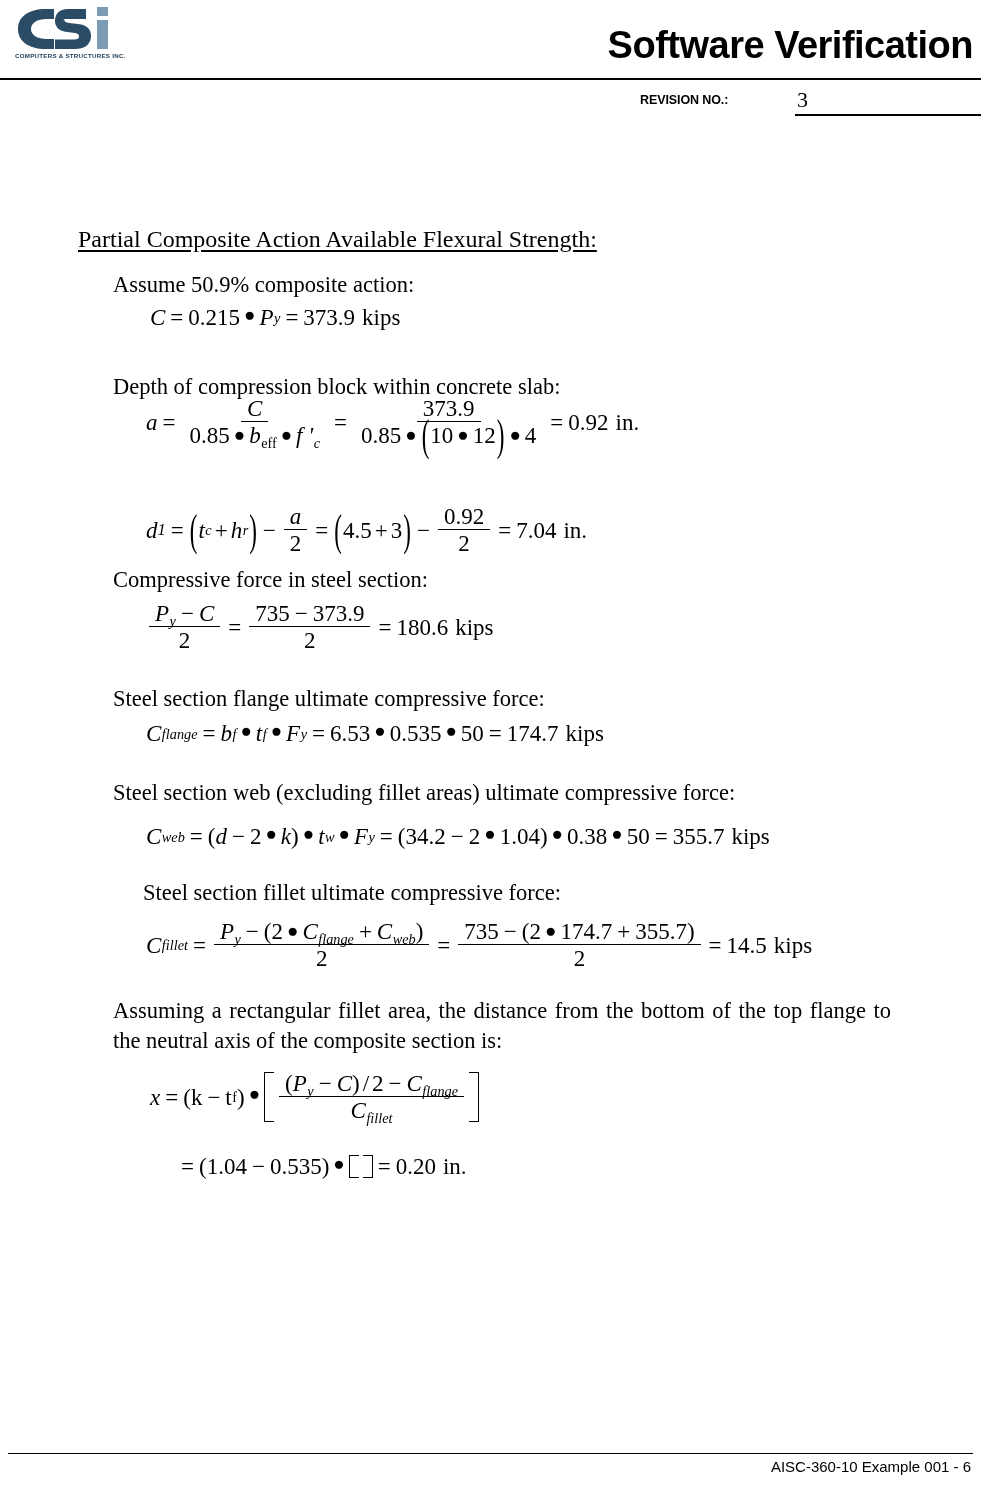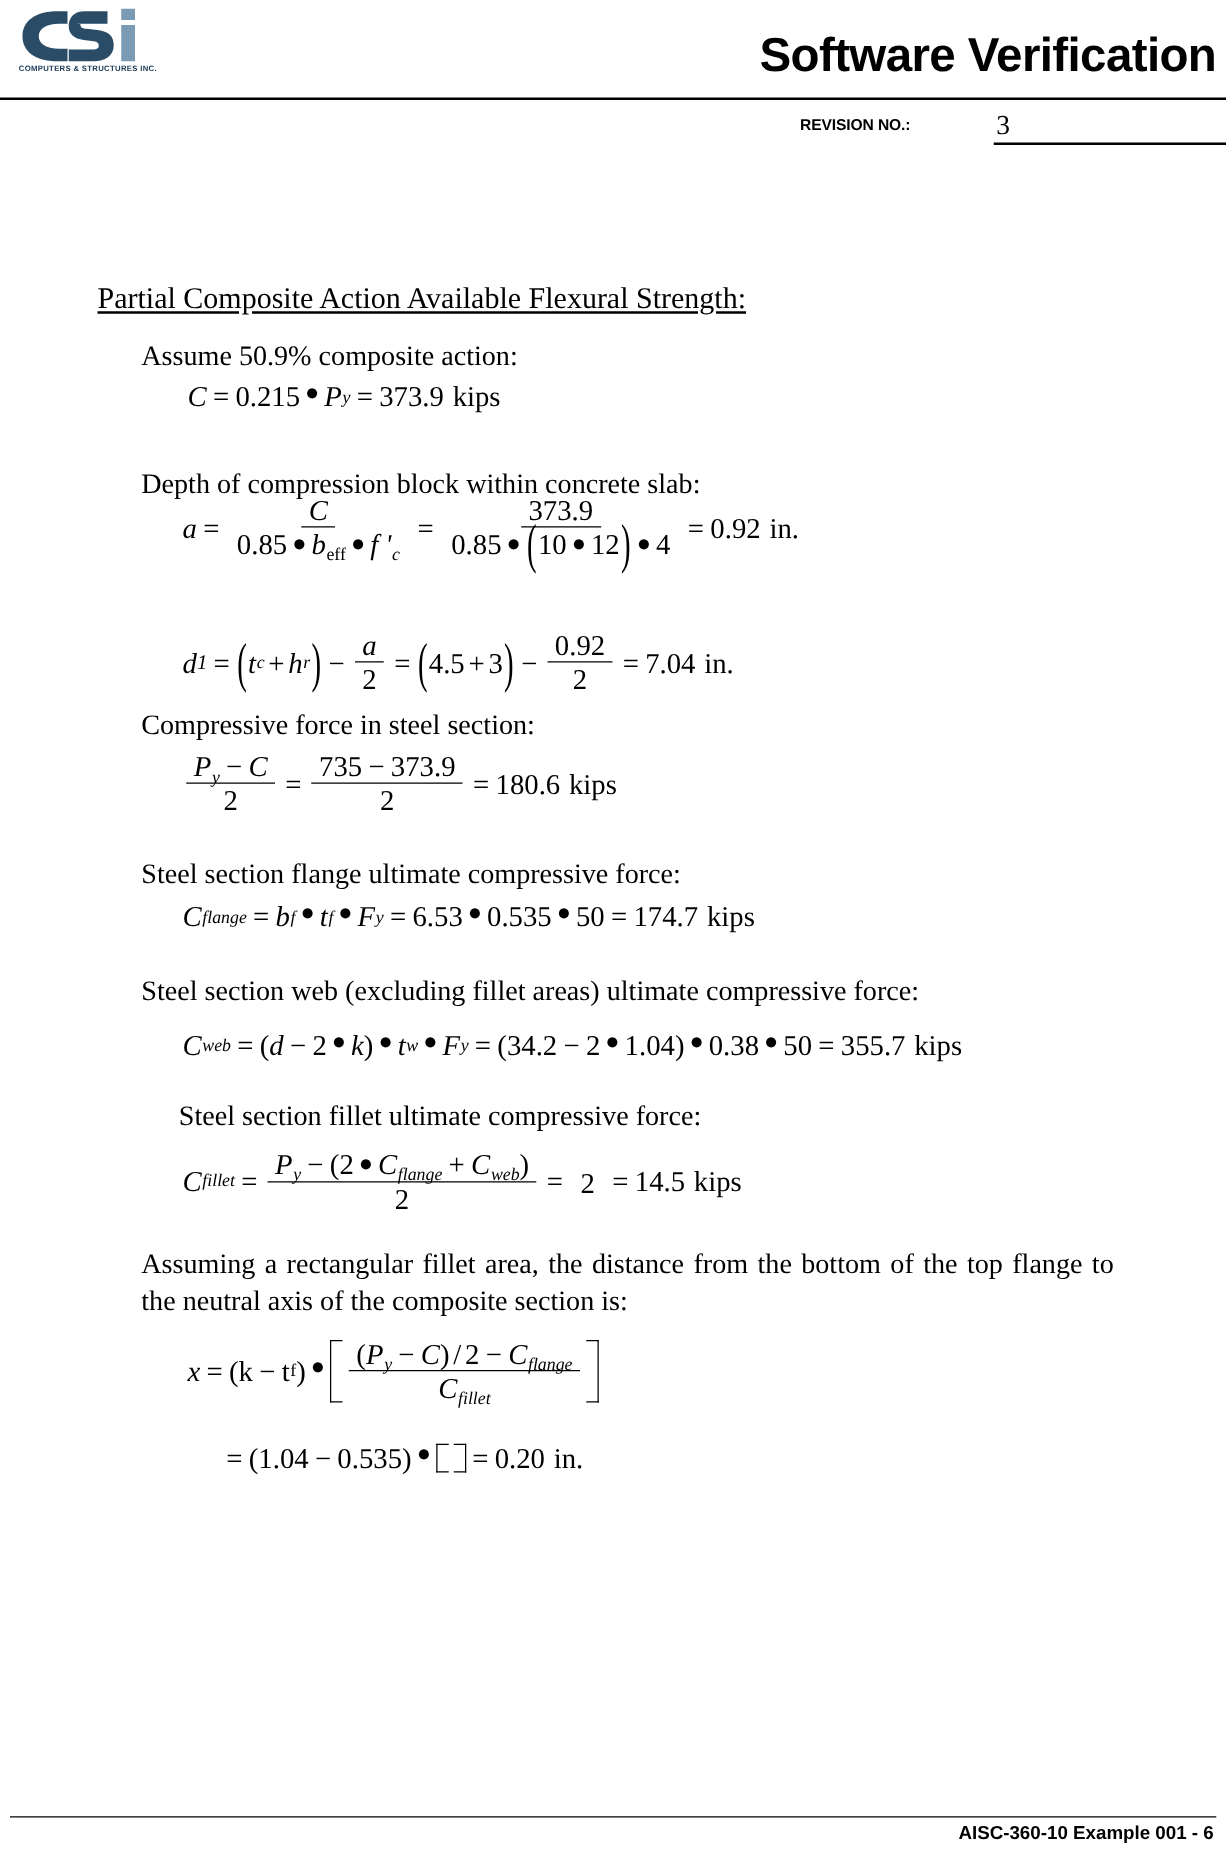--- a/index.html
+++ b/index.html
@@ -227,21 +227,21 @@
     width: 965px;
     height: 0;
     border-top: 1.6px solid #000000;
   }
   .footer-text {
     position: absolute;
     right: 10px;
     top: 1458px;
     font-family: "Liberation Sans", "DejaVu Sans", sans-serif;
     font-size: 15px;
-    font-weight: bold;
+    font-weight: normal;
     white-space: nowrap;
   }
 </style>
 </head>
 <body>
 
 <div class="page">
 
   <div class="header">
 
@@ -426,20 +426,21 @@
     <div class="blk math" style="left:146px; top:920px;">
       <span class="mi">C</span>
         <sub class="s">fillet</sub>
       <span class="op">=</span>
       <span class="frac">
         <span class="num"><span class="mi">P</span><sub class="s">y</sub><span class="op">−</span><span class="mup">(</span><span class="mn">2</span><span class="bul">●</span><span class="mi">C</span><sub class="s">flange</sub><span class="op">+</span><span class="mi">C</span><sub class="s">web</sub><span class="mup">)</span></span>
         <span class="den mn">2</span>
       </span>
       <span class="op">=</span>
       <span class="frac">
+        <span class="num"><span class="mn">735</span><span class="op">−</span><span class="mup">(</span><span class="mn">2</span><span class="bul">●</span><span class="mn">174.7</span><span class="op">+</span><span class="mn">355.7</span><span class="mup">)</span></span>
         <span class="den mn">2</span>
       </span>
       <span class="op">=</span>
       <span class="mn">14.5</span>
       <span class="txt">kips</span>
     </div>
 
     <div class="blk para para-just" style="left:113px; top:996px; width:778px;">Assuming a rectangular fillet area, the distance from the bottom of the top flange to the neutral axis of the composite section is:</div>
 
     <div class="blk math" style="left:150px; top:1072px;">

